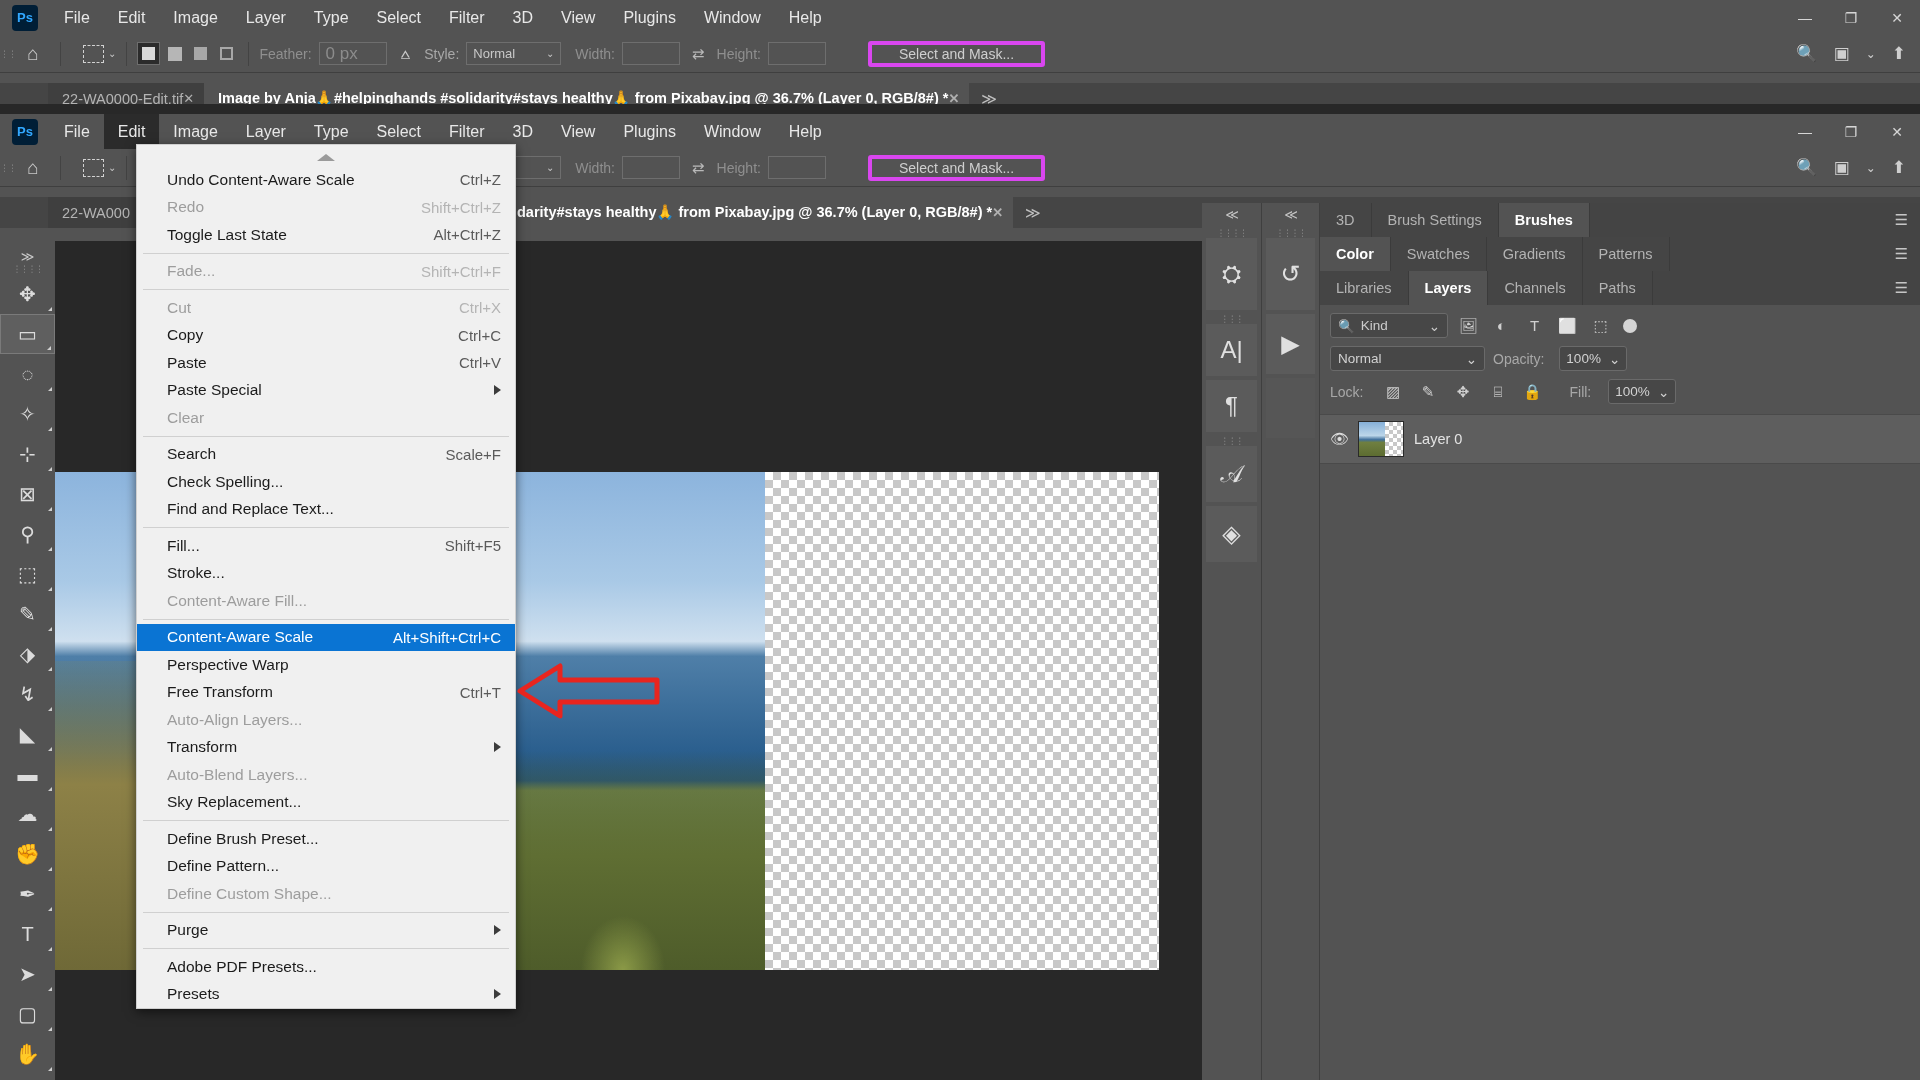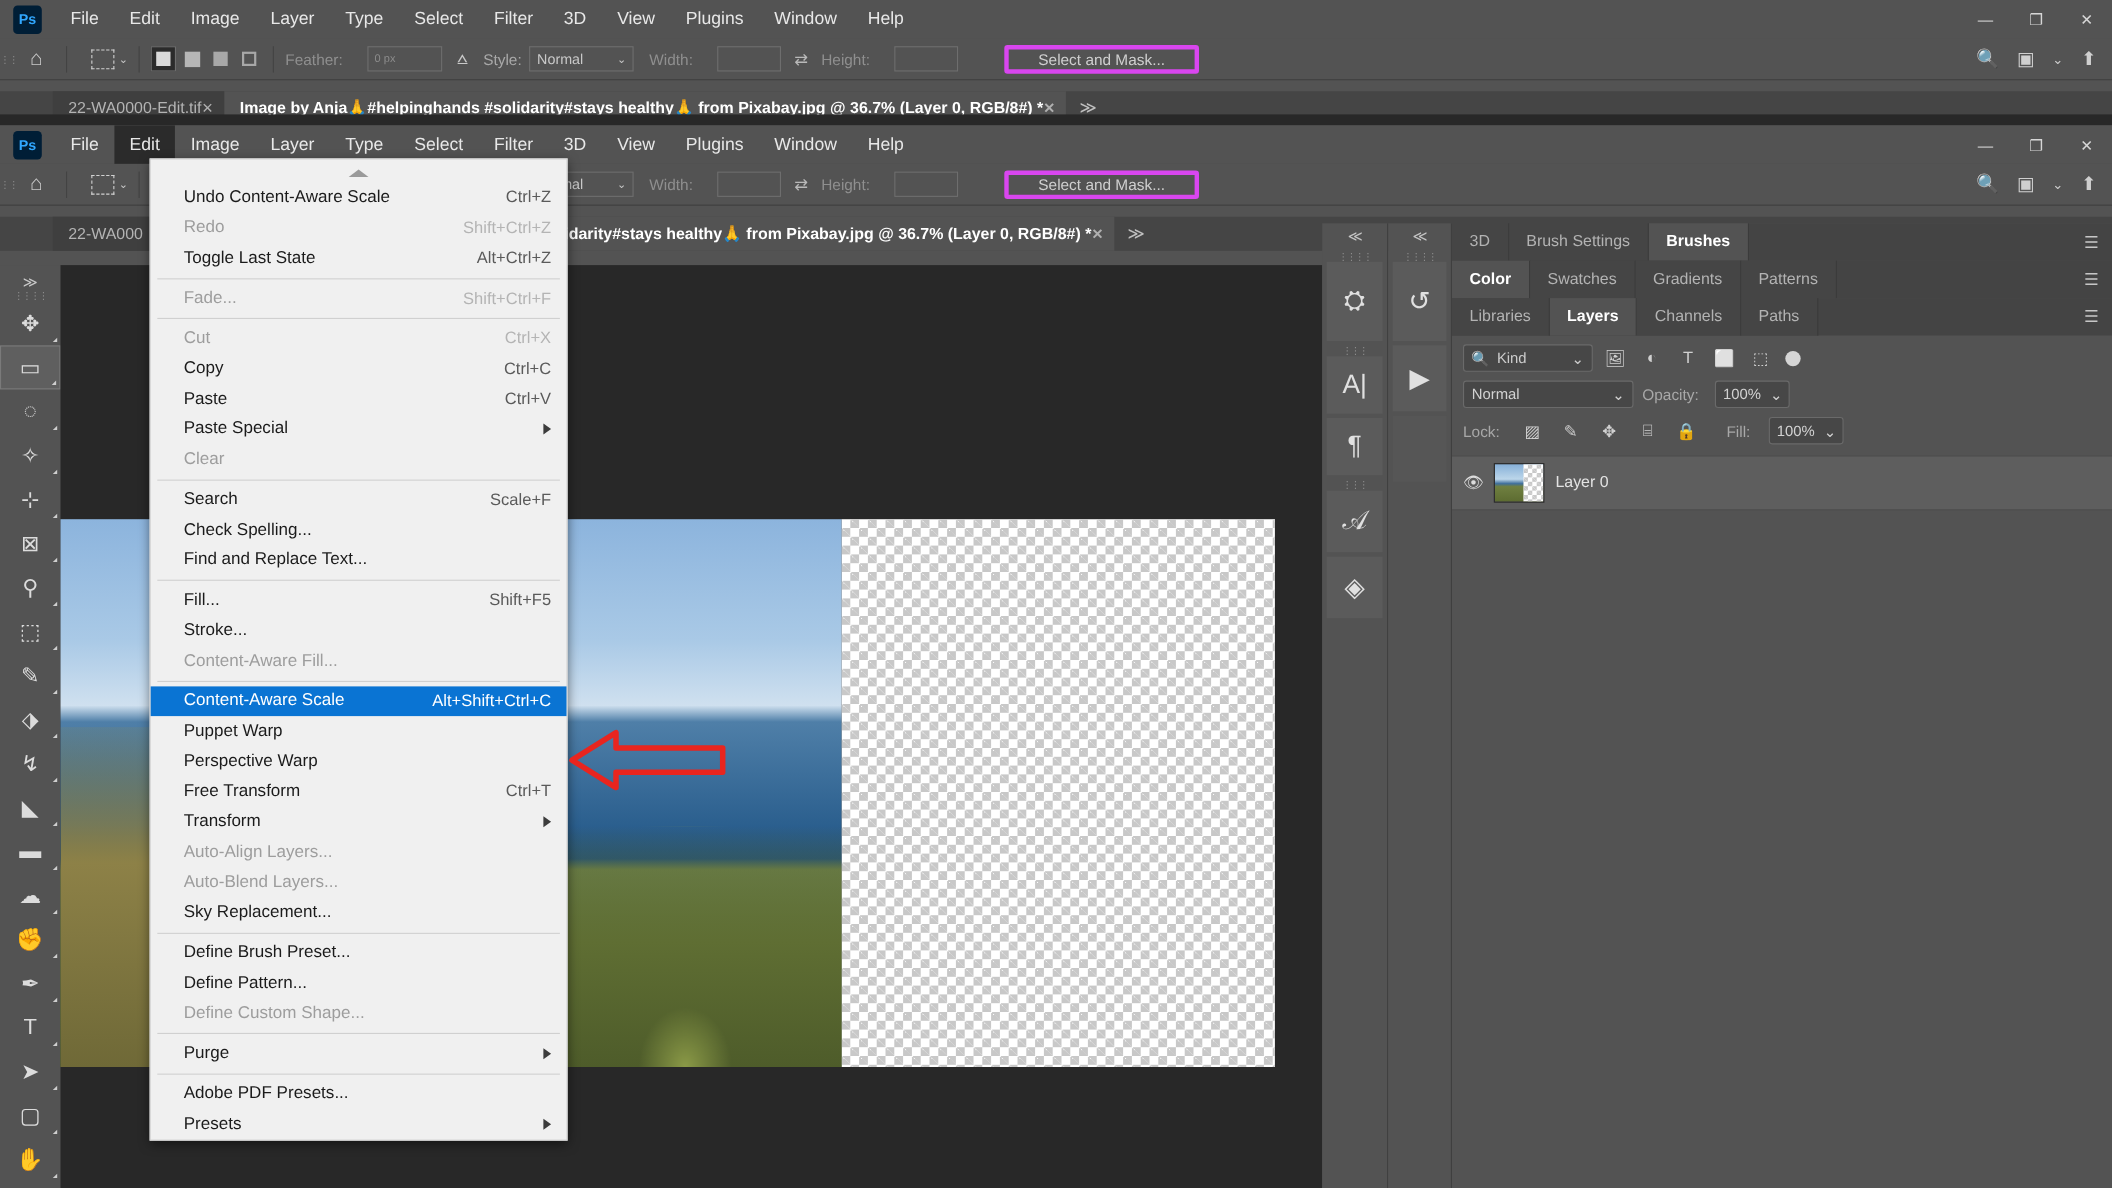--- a/index.html
+++ b/index.html
@@ -29,21 +29,21 @@
   .tool-preset{ display:flex; align-items:center; gap:4px; margin-left:12px;}
   .marq{ width:21px;height:18px;border:1px dashed #d2d2d2;}
   .caret{ color:#c8c8c8; font-size:10px;}
   .sep{ width:1px;height:24px;background:#434343;margin:0 10px;}
   .selmode{ display:flex; gap:3px; }
   .selmode div{ width:23px;height:23px;display:flex;align-items:center;justify-content:center;}
   .selmode div.on{ background:#2b2b2b; border:1px solid #6d6d6d;}
   .lbl{ color:#a8a8a8; font-size:14px; margin-right:7px;}
   .lbl.dim{ color:#8f8f8f;}
   .fld{ background:#535353; border:1px solid #6e6e6e; height:23px; color:#8c8c8c;
-    font-size:10px; padding:0 6px; display:flex; align-items:center;margin-left:15px; }
+    font-size:17px; padding:0 6px; display:flex; align-items:center; }
   .selstyle{ background:#535353;border:1px solid #6e6e6e;height:23px;width:95px;
     color:#c9c9c9;font-size:13px;display:flex;align-items:center;padding:0 6px;
     justify-content:space-between;}
   .btn-sam{ background:#535353; border:4px solid #d946ef; border-radius:3px; height:26px;
     color:#cfcfcf; font-size:14px; display:flex; align-items:center; padding:0 27px; }
   .opt-right{ margin-left:auto; display:flex; align-items:center; gap:16px; padding-right:14px;}
   .icoBtn{ color:#cfcfcf; font-size:17px; }
 
   
   .tabstrip{ position:absolute; left:0; width:1920px; height:31px; background:#454545;
@@ -514,37 +514,34 @@
         </div>
         <div class="mi dis">
           <span>Content-Aware Fill...</span>
         </div>
         <div class="msep"></div>
         <div class="mi hi">
           <span>Content-Aware Scale</span>
           <span class="sc">Alt+Shift+Ctrl+C</span>
         </div>
         <div class="mi">
-          <span>Puppet Warp</span>
-        </div>
-        <div class="mi">
           <span>Perspective Warp</span>
         </div>
         <div class="mi">
           <span>Free Transform</span>
           <span class="sc">Ctrl+T</span>
         </div>
+        <div class="mi dis">
+          <span>Auto-Align Layers...</span>
+        </div>
         <div class="mi">
           <span>Transform</span>
           <span class="arrow"></span>
         </div>
         <div class="mi dis">
-          <span>Auto-Align Layers...</span>
-        </div>
-        <div class="mi dis">
           <span>Auto-Blend Layers...</span>
         </div>
         <div class="mi">
           <span>Sky Replacement...</span>
         </div>
         <div class="msep"></div>
         <div class="mi">
           <span>Define Brush Preset...</span>
         </div>
         <div class="mi">

